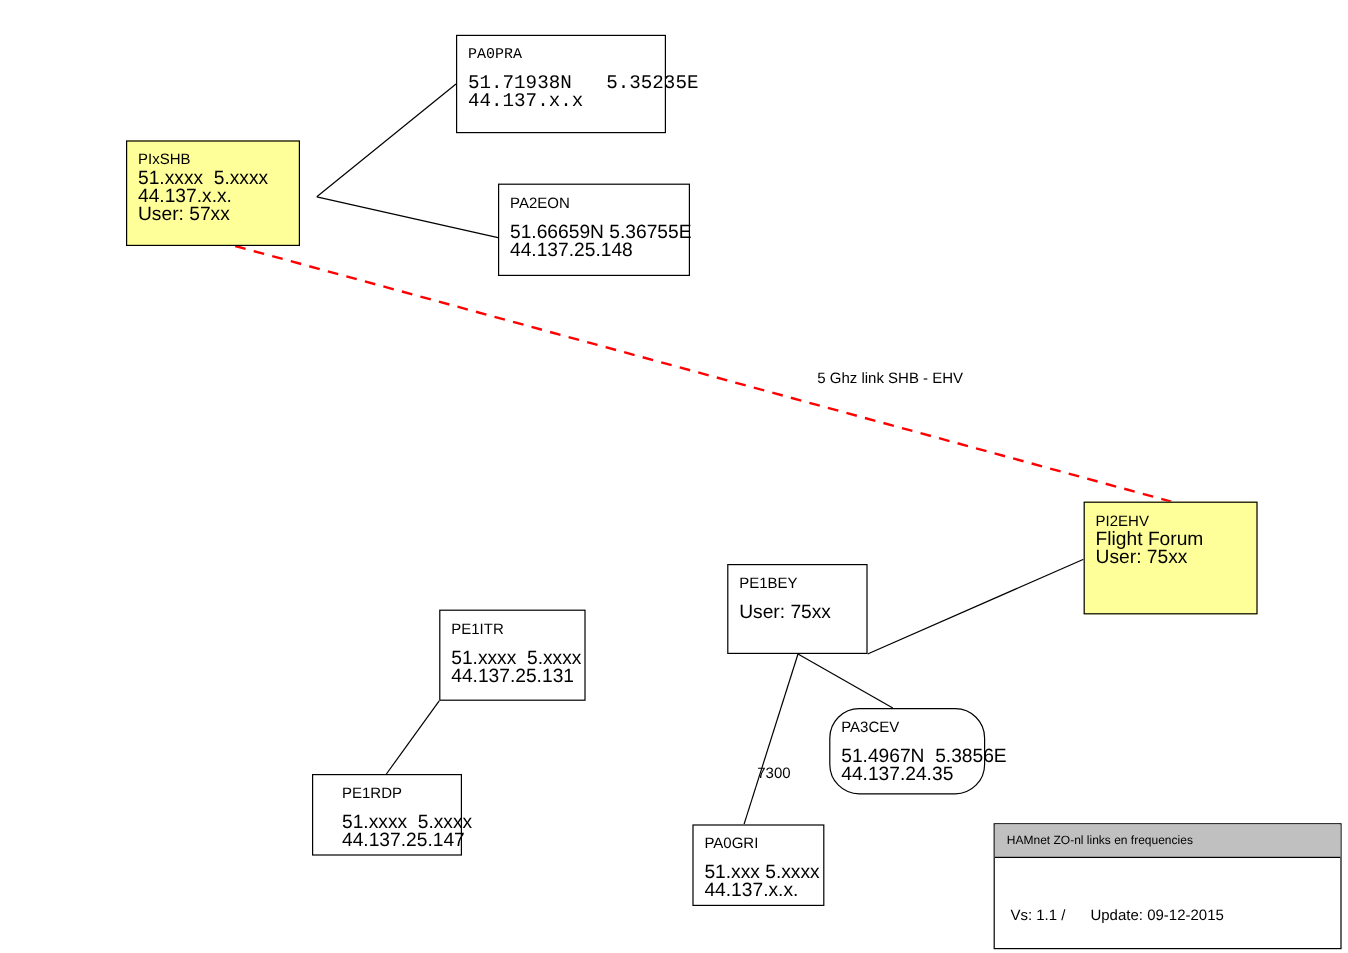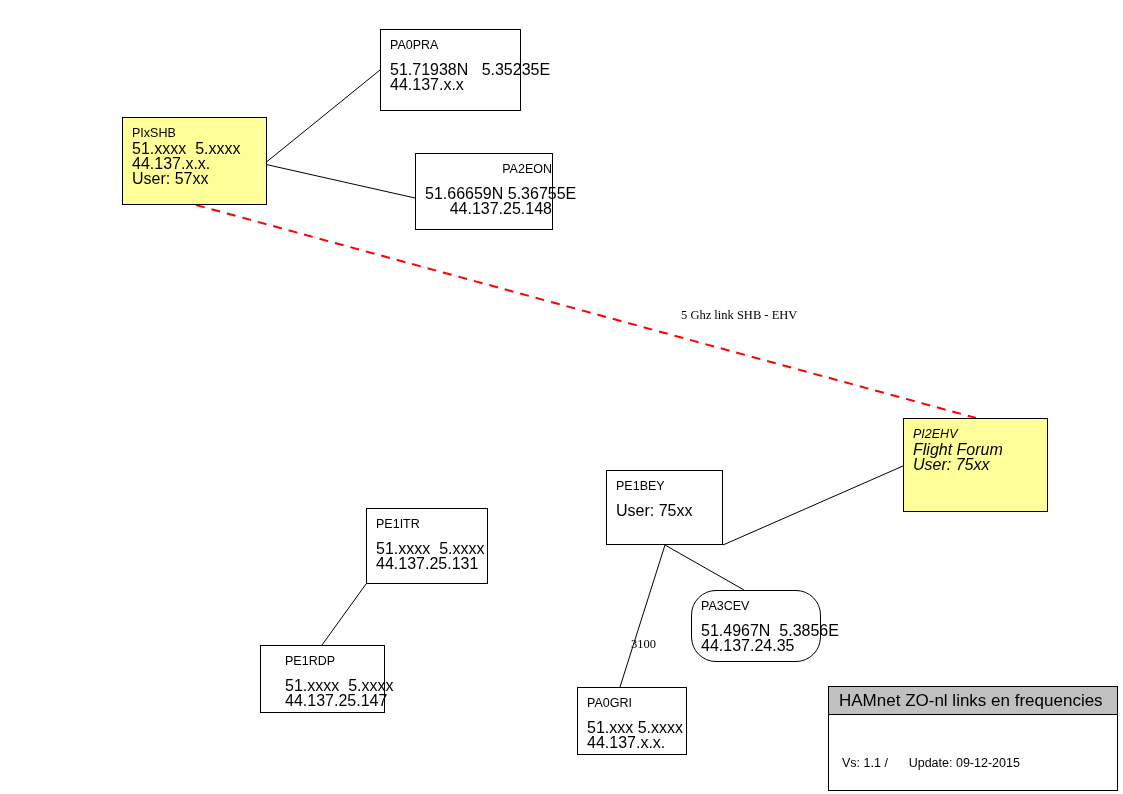--- a/index.html
+++ b/index.html
@@ -53,33 +53,32 @@
   .node .gap {
     display: block;
     height: 9px;
   }
   .edge-label {
     position: absolute;
     font-size: 12.5px;
     line-height: 14px;
     white-space: pre;
     background: transparent;
-    font-family: Liberation Serif, serif;
   }
   #legend {
     position: absolute;
     box-sizing: border-box;
     border: 1px solid #000000;
     background: #ffffff;
   }
   #legend .legend-header {
     box-sizing: border-box;
     background: #c0c0c0;
     border-bottom: 1px solid #000000;
-    font-size: 17px;
+    font-size: 10px;
     line-height: 15px;
     padding: 6px 0 6px 10px;
     white-space: pre;
   }
   #legend .legend-body {
     padding: 8px 0 0 13px;
     font-size: 12.5px;
     line-height: 16px;
     white-space: pre;
   }
@@ -96,34 +95,34 @@
         <line x1="264" y1="164" x2="415" y2="198" stroke="#000000" stroke-width="1"></line>
         <line x1="196" y1="205" x2="976" y2="418" stroke="#ff0000" stroke-width="2" stroke-dasharray="9 7"></line>
         <line x1="723" y1="545" x2="903" y2="466" stroke="#000000" stroke-width="1"></line>
         <line x1="665" y1="545" x2="620" y2="687" stroke="#000000" stroke-width="1"></line>
         <line x1="665" y1="545" x2="744" y2="590" stroke="#000000" stroke-width="1"></line>
         <line x1="366" y1="584" x2="322" y2="645" stroke="#000000" stroke-width="1"></line>
       </g>
   </svg>
 
   <div id="nodes-layer">
-      <div class="node highlight" style="left: 122px; top: 117px; width: 145px; height: 88px;"><span class="title">PIxSHB</span><span class="detail">51.xxxx  5.xxxx</span><span class="detail">44.137.x.x.</span><span class="detail">User: 57xx</span></div>
-      <div class="node" style="left: 380px; top: 29px; width: 141px; height: 82px;"><span class="title">PA0PRA</span><span class="gap"></span><span class="detail">51.71938N   5.35235E</span><span class="detail">44.137.x.x</span></div>
-      <div class="node" style="left: 415px; top: 153px; width: 138px; height: 77px; text-align: right;"><span class="title">PA2EON</span><span class="gap"></span><span class="detail">51.66659N 5.36755E</span><span class="detail">44.137.25.148</span></div>
-      <div class="node highlight" style="left: 903px; top: 418px; width: 145px; height: 94px; font-style: italic;"><span class="title">PI2EHV</span><span class="detail">Flight Forum</span><span class="detail">User: 75xx</span></div>
+      <div class="node highlight" style="left: 105px; top: 117px; width: 145px; height: 88px;"><span class="title">PIxSHB</span><span class="detail">51.xxxx  5.xxxx</span><span class="detail">44.137.x.x.</span><span class="detail">User: 57xx</span></div>
+      <div class="node" style="left: 380px; top: 29px; width: 175px; height: 82px; font-family: Liberation Mono, monospace;"><span class="title">PA0PRA</span><span class="gap"></span><span class="detail">51.71938N   5.35235E</span><span class="detail">44.137.x.x</span></div>
+      <div class="node" style="left: 415px; top: 153px; width: 160px; height: 77px;"><span class="title">PA2EON</span><span class="gap"></span><span class="detail">51.66659N 5.36755E</span><span class="detail">44.137.25.148</span></div>
+      <div class="node highlight" style="left: 903px; top: 418px; width: 145px; height: 94px;"><span class="title">PI2EHV</span><span class="detail">Flight Forum</span><span class="detail">User: 75xx</span></div>
       <div class="node" style="left: 606px; top: 470px; width: 117px; height: 75px;"><span class="title">PE1BEY</span><span class="gap"></span><span class="detail">User: 75xx</span></div>
       <div class="node" style="left: 366px; top: 508px; width: 122px; height: 76px;"><span class="title">PE1ITR</span><span class="gap"></span><span class="detail">51.xxxx  5.xxxx</span><span class="detail">44.137.25.131</span></div>
       <div class="node" style="left: 260px; top: 645px; width: 125px; height: 68px; padding-left: 24px;"><span class="title">PE1RDP</span><span class="gap"></span><span class="detail">51.xxxx  5.xxxx</span><span class="detail">44.137.25.147</span></div>
       <div class="node" style="left: 691px; top: 590px; width: 130px; height: 72px; border-radius: 25px;"><span class="title">PA3CEV</span><span class="gap"></span><span class="detail">51.4967N  5.3856E</span><span class="detail">44.137.24.35</span></div>
       <div class="node" style="left: 577px; top: 687px; width: 110px; height: 68px;"><span class="title">PA0GRI</span><span class="gap"></span><span class="detail">51.xxx 5.xxxx</span><span class="detail">44.137.x.x.</span></div>
     </div>
 
   <div id="labels-layer">
       <div class="edge-label" style="left: 681px; top: 308px;">5 Ghz link SHB - EHV</div>
-      <div class="edge-label" style="left: 631px; top: 637px;">3100</div>
+      <div class="edge-label" style="left: 631px; top: 637px;">7300</div>
     </div>
 
   <div id="legend" style="left: 828px; top: 686px; width: 290px; height: 105px;">
     <div class="legend-header">HAMnet ZO-nl links en frequencies</div>
     <div class="legend-body">
       <span class="row">Vs: 1.1 /      Update: 09-12-2015</span>
       
       
       
     </div>

